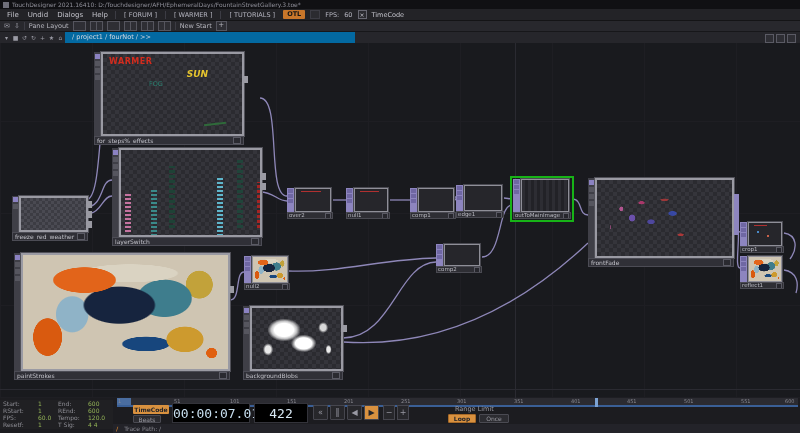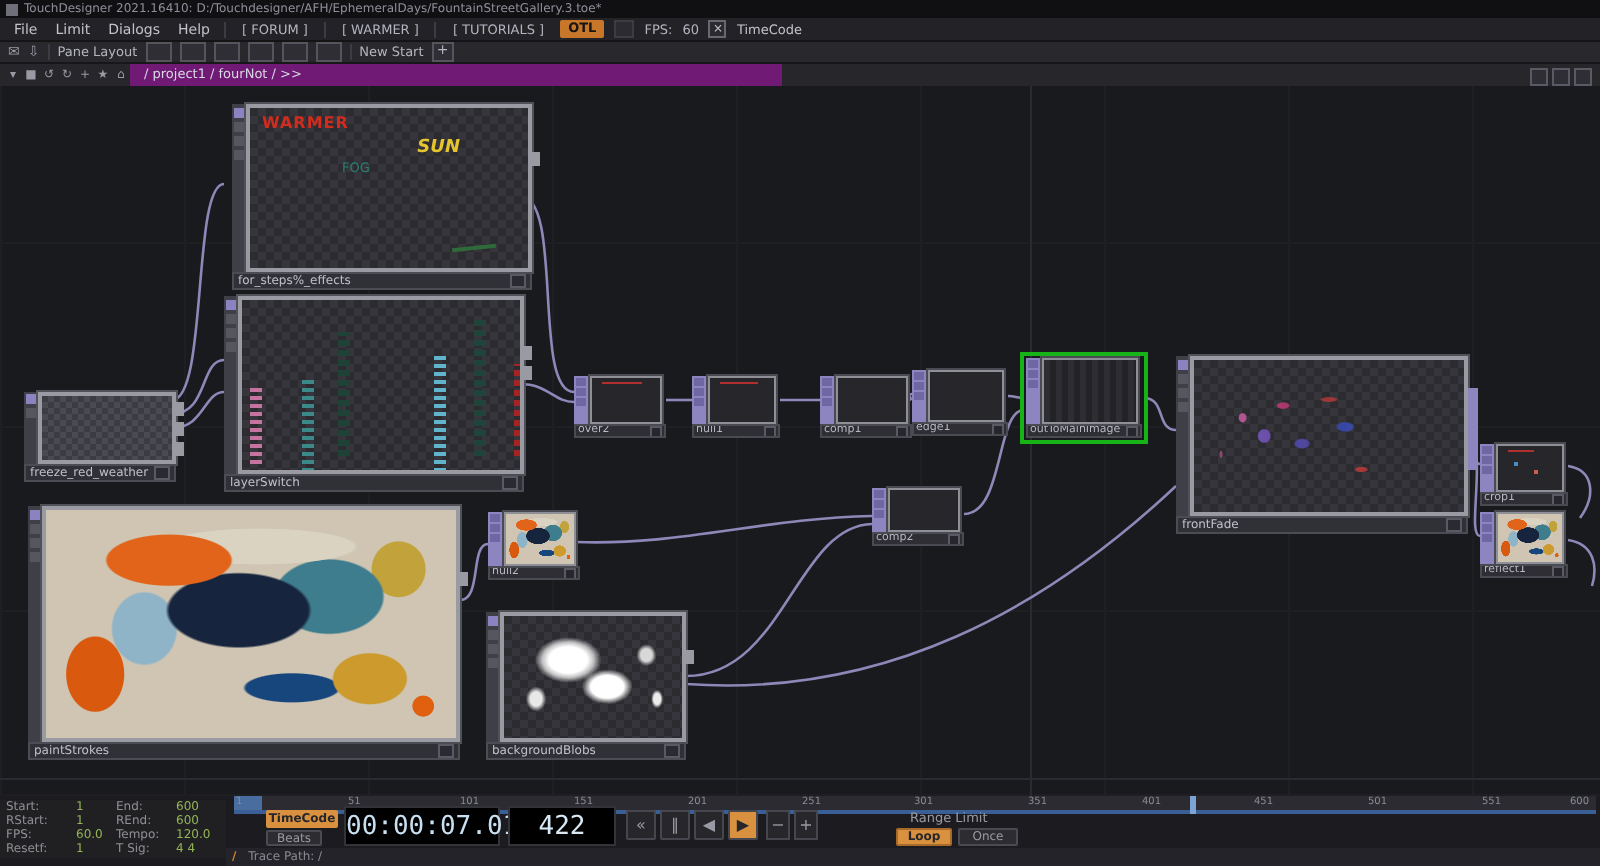--- a/index.html
+++ b/index.html
@@ -33,21 +33,21 @@
   .preset.s2{background:linear-gradient(0deg,#2e2e34 49%,#55555e 49% 51%,#2e2e34 51%)}
   .preset.s3{background:
      linear-gradient(90deg,transparent 49%,#55555e 49% 51%,transparent 51%),
      linear-gradient(0deg,#2e2e34 49%,#55555e 49% 51%,#2e2e34 51%)}
   .plus-btn{width:9px;height:8px;border:1px solid #55555e;background:#2e2e34;color:#b5b5bd;
             font-size:7px;line-height:7px;text-align:center}
   .pathbar{position:absolute;left:0;top:32px;width:800px;height:11px;background:#26262b;
            display:flex;align-items:center;font-size:6.5px;color:#c8ccd6;padding:0 2px;
            box-sizing:border-box}
   .pb-icon{width:9px;text-align:center;color:#9a9aa4;font-size:6px;flex:none}
-  .path-strip{background:#701a75;height:11px;line-height:11px;padding:0 7px;width:326px;
+  .path-strip{background:#0369a1;height:11px;line-height:11px;padding:0 7px;width:290px;
               color:#d6dae2;white-space:nowrap;box-sizing:border-box}
   .pathbar-right{position:absolute;right:4px;top:2px;display:flex;gap:2px}
   .sq-icon{width:7px;height:7px;border:1px solid #5a5a64;background:#2e2e34}
   
   .network{position:absolute;left:0;top:43px;width:800px;height:355px;
     background:
       linear-gradient(#2a2a31,#2a2a31) 515px 0/1px 100% no-repeat,
       linear-gradient(#2a2a31,#2a2a31) 0 346px/100% 1px no-repeat,
       repeating-linear-gradient(90deg,#1e1e23 0 1px,transparent 1px 92px),
       repeating-linear-gradient(0deg,#1e1e23 0 1px,transparent 1px 92px),
@@ -178,21 +178,21 @@
 
 <div id="app">
 
   <div class="titlebar">
     <span class="appicon"></span>
     <span class="title">TouchDesigner 2021.16410: D:/Touchdesigner/AFH/EphemeralDays/FountainStreetGallery.3.toe*</span>
   </div>
 
   <div class="menubar">
     <span class="menu-item">File</span>
-    <span class="menu-item">Limit</span>
+    <span class="menu-item">Undid</span>
     <span class="menu-item">Dialogs</span>
     <span class="menu-item">Help</span>
     <span class="vsep"></span>
     <span class="link-btn">[ FORUM ]</span>
     <span class="vsep"></span>
     <span class="link-btn">[ WARMER ]</span>
     <span class="vsep"></span>
     <span class="link-btn">[ TUTORIALS ]</span>
     <span class="otl">OTL</span>
     <span class="dim-box"></span>
@@ -253,21 +253,21 @@
         <path d="M343,295 C392,295 398,220 436,219"></path>
         <path d="M343,299 C442,306 522,262 588,200"></path>
         <path d="M482,214 C502,214 498,162 512,162"></path>
         <path d="M734,172 C741,174 735,189 740,189"></path>
         <path d="M734,174 C744,182 733,225 740,225"></path>
         <path d="M784,190 C797,192 798,205 790,216"></path>
         <path d="M784,227 C797,229 799,240 796,250"></path>
       </g>
     </svg>
 
-    <div class="node" style="left:116px;top:9px;width:150px;height:93px">
+    <div class="node" style="left:94px;top:9px;width:150px;height:93px">
       <div class="flags">
         <span class="flag purple"></span>
         <span class="flag"></span>
         <span class="flag"></span>
         <span class="flag"></span>
       </div>
       <div class="frame checker">
         <span class="t-warmer">WARMER</span>
         <span class="t-sun">SUN</span>
         <span class="t-fog">FOG</span>

